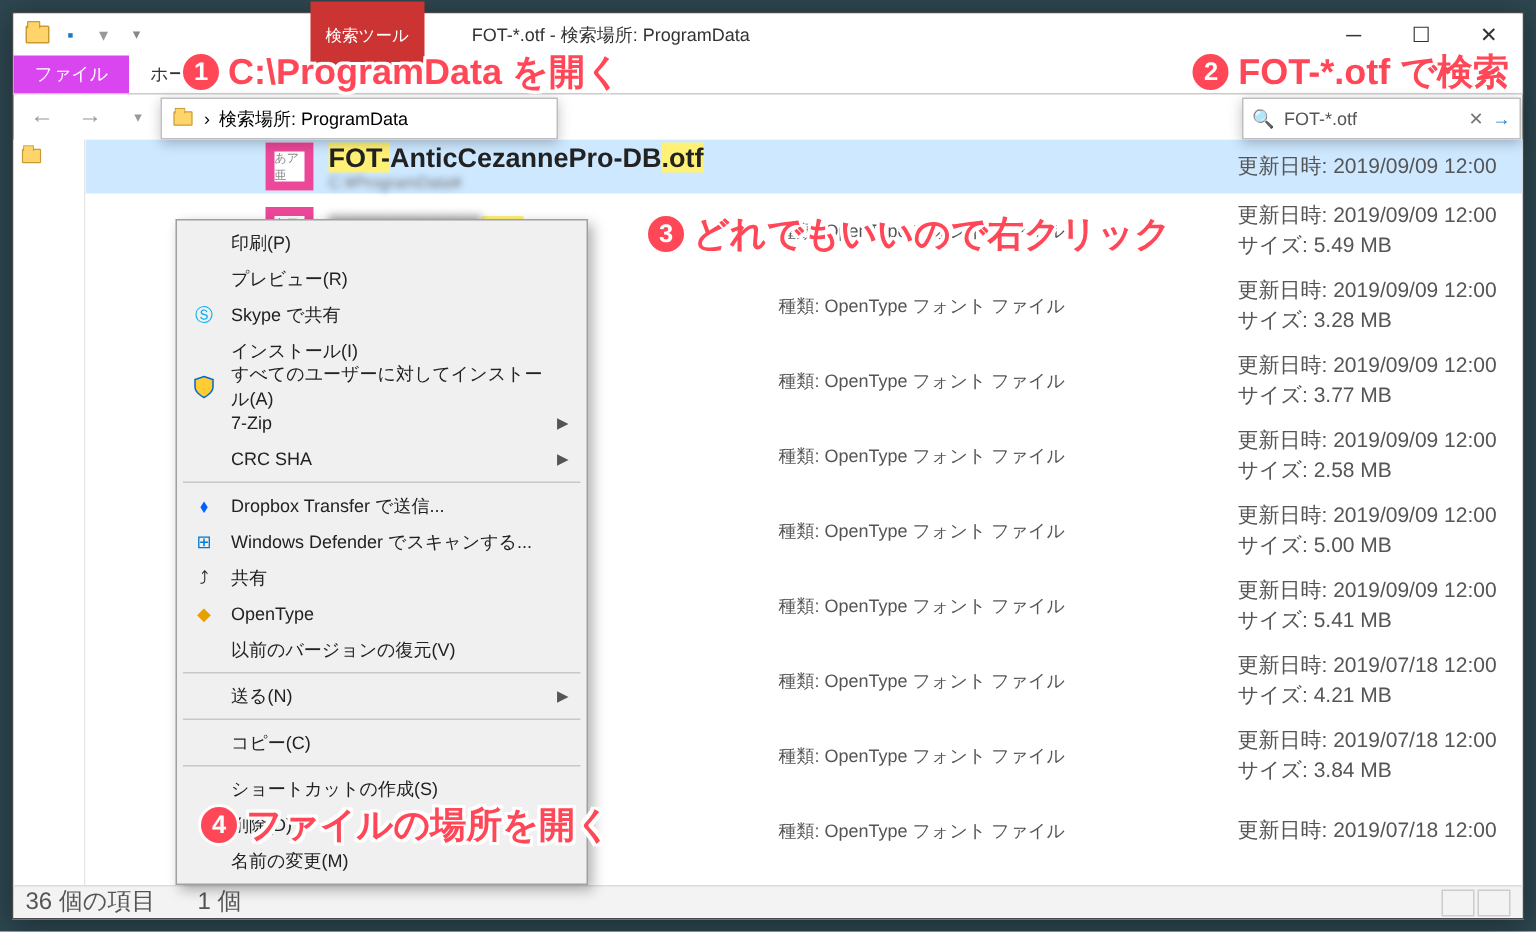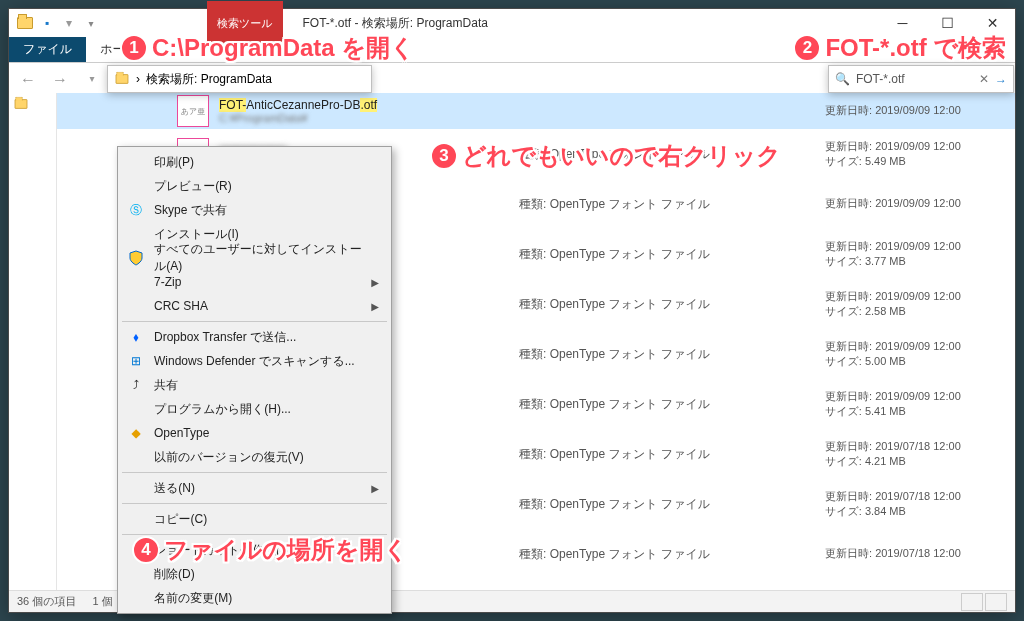--- a/index.html
+++ b/index.html
@@ -5,54 +5,54 @@
 * { margin: 0; padding: 0; box-sizing: border-box; font-family: "Segoe UI", "Yu Gothic UI", "Meiryo", sans-serif; }
 body { width: 1024px; height: 621px; background: #2d464f; overflow: hidden; }
 
 .window { position: absolute; left: 8px; top: 8px; width: 1008px; height: 605px; background: #fff; border: 1px solid #4a4a4a; box-shadow: 0 4px 20px rgba(0,0,0,.35); }
 .titlebar { height: 28px; display: flex; align-items: center; background: #fff; font-size: 12px; color: #333; }
 .titlebar .qat { display: flex; align-items: center; gap: 2px; padding: 0 6px; }
 .qat-icon { width: 20px; height: 20px; display: flex; align-items: center; justify-content: center; }
 .folder-glyph { width: 16px; height: 12px; background: #ffd56b; border: 1px solid #c99b2e; border-radius: 1px; position: relative; }
 .folder-glyph:before { content: ""; position: absolute; left: 0; top: -4px; width: 7px; height: 4px; background: #ffd56b; border: 1px solid #c99b2e; border-bottom: none; border-radius: 1px 1px 0 0; }
 .titlebar .tool-tab { height: 44px; background: #c33; color: #fff; padding: 12px 10px; display: flex; align-items: center; font-size: 11px; margin-left: 100px; }
-.titlebar .title-text { margin-left: 20px; }
+.titlebar .title-text { margin-left: 32px; }
 .win-controls { margin-left: auto; display: flex; }
 .win-controls .wc { width: 45px; height: 28px; display: flex; align-items: center; justify-content: center; color: #333; font-size: 14px; }
 
 .ribbon-tabs { height: 26px; display: flex; align-items: stretch; background: #fff; border-bottom: 1px solid #ccc; }
 .rt { padding: 0 14px; display: flex; align-items: center; font-size: 12px; color: #333; }
-.rt.file { background: #0c4a6e; color: #fff; }
+.rt.file { background: #d946ef; color: #fff; }
 
 .addrbar { height: 30px; display: flex; align-items: center; padding: 2px 6px; gap: 6px; }
 .nav-btn { width: 26px; height: 26px; display: flex; align-items: center; justify-content: center; color: #999; }
 .addr-spacer { flex: 1; }
 
 .overlay-addr { position: absolute; left: 107px; top: 65px; width: 265px; height: 28px; background: #fff; border: 1px solid #bfbfbf; box-shadow: 0 2px 8px rgba(0,0,0,.25); display: flex; align-items: center; padding: 0 6px; font-size: 12px; gap: 6px; }
 .overlay-search { position: absolute; right: 10px; top: 65px; width: 186px; height: 28px; background: #fff; border: 1px solid #bfbfbf; box-shadow: 0 2px 8px rgba(0,0,0,.25); display: flex; align-items: center; padding: 0 6px; font-size: 12px; gap: 6px; color: #555; }
 .overlay-search .x { margin-left: auto; color: #777; }
 .overlay-search .arrow { color: #1979ca; font-weight: bold; }
 
 .content { position: absolute; left: 0; top: 84px; right: 0; bottom: 22px; display: flex; }
 .tree { width: 48px; background: #fff; border-right: 1px solid #e5e5e5; }
 .tree .tnode { height: 22px; display: flex; align-items: center; padding-left: 4px; }
 
 .filepane { flex: 1; background: #fff; position: relative; overflow: hidden; }
 .row { display: flex; align-items: center; height: 50px; padding-left: 120px; font-size: 12px; color: #444; }
 .row.selected { background: #cde8ff; }
-.row .fi { width: 32px; height: 32px; background: #fff; border: 1px solid #ec4899; margin-right: 10px; flex: none; display:flex; align-items:center; justify-content:center; font-size:8px; color:#888; }
+.row .fi { width: 32px; height: 32px; background: #fff; border: 6px solid #ec4899; margin-right: 10px; flex: none; display:flex; align-items:center; justify-content:center; font-size:8px; color:#888; }
 .row .namecol { width: 300px; }
-.row .fname { font-size: 12px; color: #222; }
+.row .fname { font-size: 18px; color: #222; font-weight: bold; }
 .row .fname .hl { background: #fff176; }
 .row .sub { font-size: 11px; color: #777; filter: blur(2px); }
 .row .typecol { width: 220px; color: #555; }
-.row .metacol { margin-left: auto; width: 190px; font-size: 11px; color: #555; line-height: 1.4; }
+.row .metacol { margin-left: auto; width: 190px; font-size: 14px; color: #555; line-height: 1.4; }
 .blurname { filter: blur(3px); color: #aaa; display:inline-block; }
 
-.statusbar { position: absolute; left: 0; right: 0; bottom: 0; height: 22px; background: #f3f3f3; border-top: 1px solid #ddd; display: flex; align-items: center; font-size: 11px; color: #555; padding: 0 8px; gap: 16px; }
+.statusbar { position: absolute; left: 0; right: 0; bottom: 0; height: 22px; background: #f3f3f3; border-top: 1px solid #ddd; display: flex; align-items: center; font-size: 16px; color: #555; padding: 0 8px; gap: 28px; }
 .statusbar .vicons { margin-left: auto; display: flex; gap: 2px; }
 .statusbar .vi { width: 22px; height: 18px; border: 1px solid #ccc; }
 
 .ctxmenu { position: absolute; left: 108px; top: 137px; width: 275px; background: #f0f0f0; border: 1px solid #a0a0a0; box-shadow: 3px 3px 8px rgba(0,0,0,.3); font-size: 12px; padding: 3px 2px; }
 .ctxmenu .mi { height: 24px; display: flex; align-items: center; padding: 0 26px 0 34px; position: relative; color: #222; }
 .ctxmenu .sep { height: 1px; background: #c8c8c8; margin: 3px 2px; }
 .ctxmenu .mi .mico { position: absolute; left: 8px; width: 16px; height: 16px; display: flex; align-items: center; justify-content: center; }
 .ctxmenu .mi .sub-arrow { position: absolute; right: 10px; color: #555; font-size: 10px; }
 
 .annot { position: absolute; font-weight: 900; font-size: 24px; color: #ff4757; text-shadow: -2px 0 #fff, 2px 0 #fff, 0 -2px #fff, 0 2px #fff, -2px -2px #fff, 2px 2px #fff, -2px 2px #fff, 2px -2px #fff; pointer-events: none; white-space: nowrap; display:flex; align-items:center; }
@@ -129,20 +129,21 @@
           </div>
       </div>
       <div class="row">
         <div class="fi">あア亜</div>
         <div class="namecol">
             <div class="fname"><span class="blurname">████████</span></div>
           </div>
         <div class="typecol"><span>種類:</span> <span>OpenType フォント ファイル</span></div>
         <div class="metacol">
             <div><span>更新日時:</span> <span>2019/09/09 12:00</span></div>
+            <div><span>サイズ:</span> <span>3.28 MB</span></div>
           </div>
       </div>
       <div class="row">
         <div class="fi">あア亜</div>
         <div class="namecol">
             <div class="fname"><span class="blurname">██████</span><span class="hl">tf</span></div>
           </div>
         <div class="typecol"><span>種類:</span> <span>OpenType フォント ファイル</span></div>
         <div class="metacol">
             <div><span>更新日時:</span> <span>2019/09/09 12:00</span></div>
@@ -268,23 +269,20 @@
         <span class="mico" style="color:#0061ff">⬧</span>
         <span>Dropbox Transfer で送信...</span>
       </div>
     <div class="mi">
         <span class="mico" style="color:#0078d4">⊞</span>
         <span>Windows Defender でスキャンする...</span>
       </div>
     <div class="mi">
         <span class="mico">⤴</span>
         <span>共有</span>
-      </div>
-    <div class="mi">
-        <span>プログラムから開く(H)...</span>
       </div>
     <div class="mi">
         <span class="mico" style="color:#e6a000">◆</span>
         <span>OpenType</span>
       </div>
     <div class="mi">
         <span>以前のバージョンの復元(V)</span>
       </div>
     <div class="sep"></div>
     <div class="mi">

